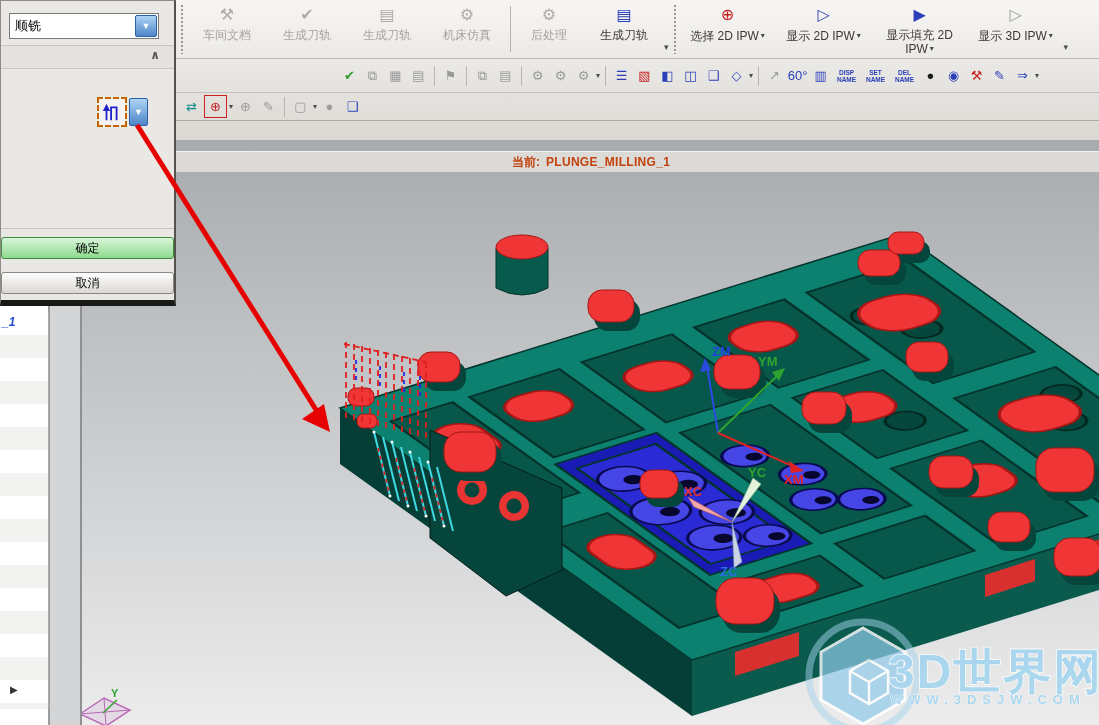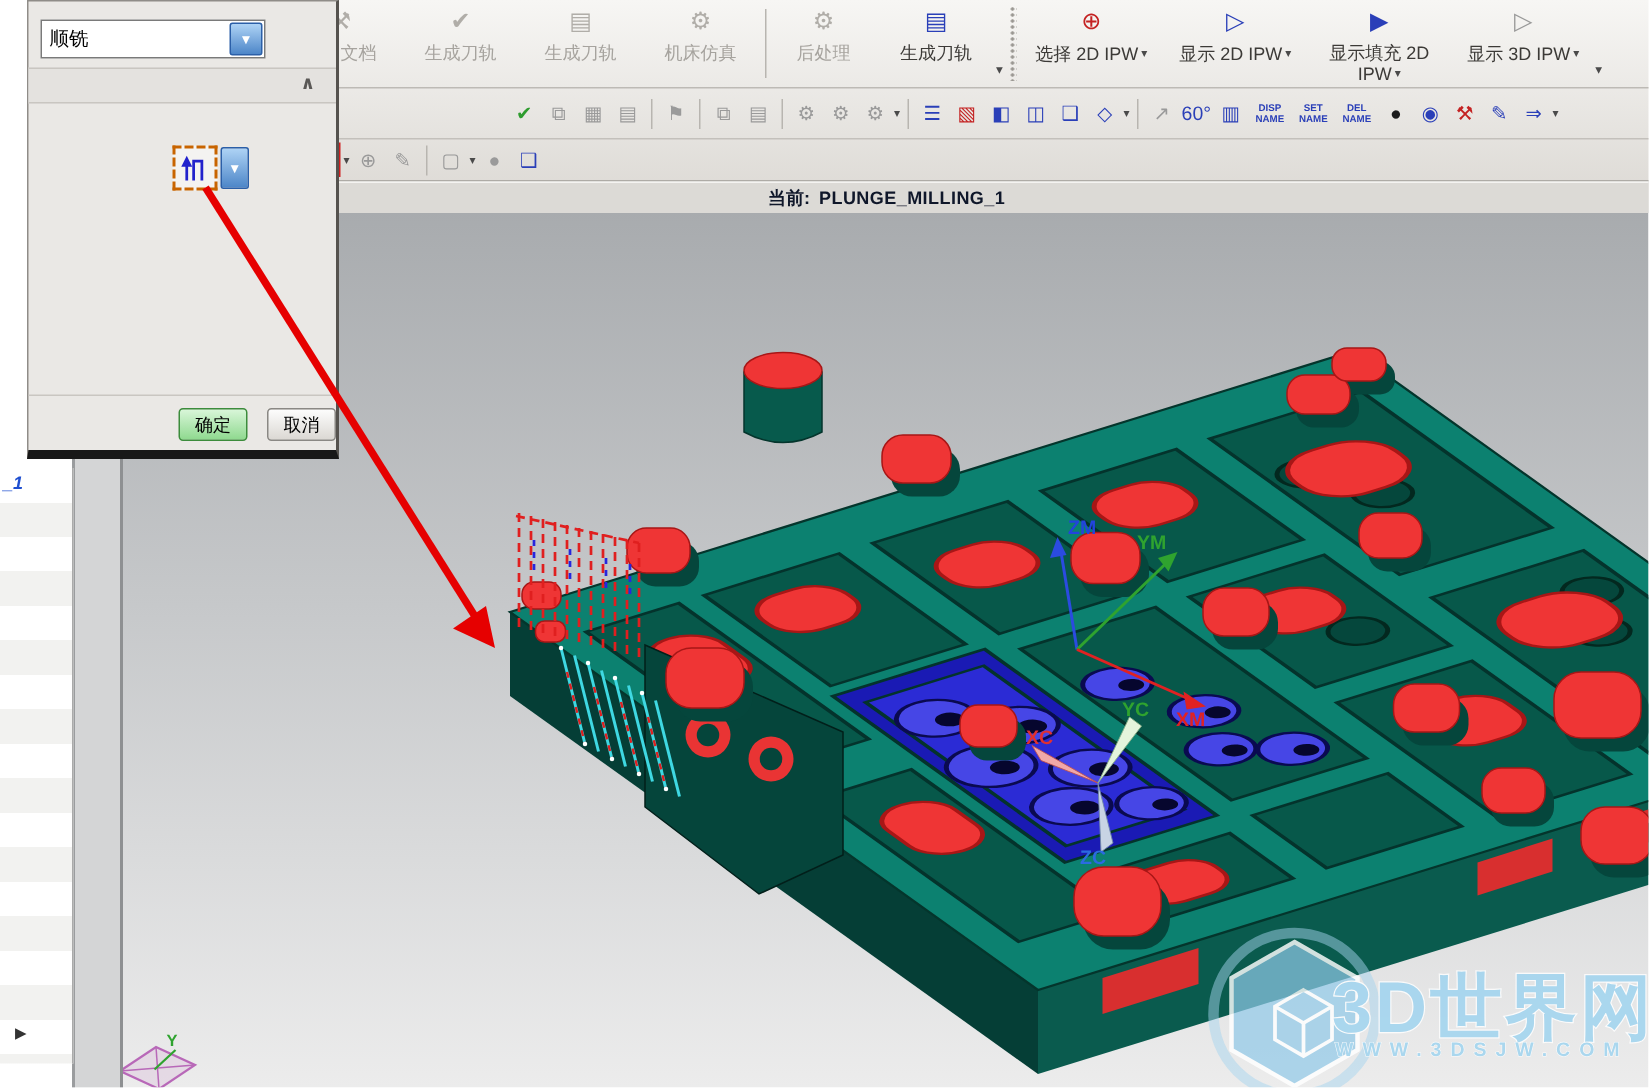--- a/index.html
+++ b/index.html
@@ -40,42 +40,42 @@
   .ticn{width:21px;height:21px;display:inline-flex;align-items:center;justify-content:center;
     font-size:13px;margin:0 1px;cursor:default;}
   .ticn.ttxt{font-size:6.5px;font-weight:bold;line-height:7px;text-align:center;width:27px;white-space:normal;}
   .ticn.tbox{border:1px solid #cf2020;}
   .c-gray{color:#9a9a9a}.c-blue{color:#2a3fb8}.c-green{color:#2e9c2e}
   .c-red{color:#c42222}.c-black{color:#1c1c1c}.c-teal{color:#0e8c8c}
   .vsep{width:1px;height:20px;background:#b8b5b0;margin:0 4px;display:inline-block;}
   .dd{font-size:8px;color:#4a4a4a;margin:0 1px;}
   
   .statusbar{height:20px;background:var(--status_bg);border-top:1px solid #f4f3f1;
-    display:flex;align-items:center;font-size:12px;font-weight:bold;color:#0f172a;}
+    display:flex;align-items:center;font-size:12px;font-weight:bold;color:#c2410c;margin-top:30px;}
   .statusbar .slabel{margin-left:336px;}
   .statusbar .sval{margin-left:6px;letter-spacing:.3px;}
   
-  .dialog{position:absolute;left:0;top:0;width:208px;height:306px;z-index:4;
+  .dialog{position:absolute;left:0;top:0;width:176px;height:306px;z-index:4;
     background:var(--dialog_bg);border:1px solid #8f8c88;border-right:2px solid #55524e;
-    border-bottom:6px solid #181818;box-sizing:border-box;margin-left:18px;}
+    border-bottom:6px solid #181818;box-sizing:border-box;}
   .combo{position:absolute;left:8px;top:12px;width:148px;height:24px;background:#fff;
     border:1px solid #7a7a7a;display:flex;align-items:center;}
   .combo .cval{flex:1;font-size:13px;padding-left:5px;color:#000;}
   .combo-btn,.mini-dd{width:20px;height:20px;margin:1px;
     background:linear-gradient(180deg,#aed3f5,#4d86c8);border:1px solid #2b5fa8;border-radius:2px;
     display:flex;align-items:center;justify-content:center;color:#fff;font-size:9px;}
   .sect{position:absolute;left:0;top:44px;width:100%;height:22px;
     border-top:1px solid #c9c6c1;border-bottom:1px solid #c9c6c1;background:#e4e2df;}
   .chevron{position:absolute;right:14px;top:2px;font-size:12px;color:#5a5856;font-weight:bold;}
   .pattern-wrap{position:absolute;left:96px;top:96px;display:flex;align-items:center;}
   .pattern-btn{width:30px;height:30px;background:#f4f3f1;border:2px dashed #c86400;
     display:flex;align-items:center;justify-content:center;box-sizing:border-box;}
   .mini-dd{width:17px;height:26px;margin-left:2px;}
-  .btnrow{position:absolute;left:0;bottom:6px;width:100%;display:flex;justify-content:flex-end;gap:13px;
-    border-top:1px solid #c9c6c1;padding-top:8px;}
+  .btnrow{position:absolute;left:0;bottom:6px;width:100%;display:flex;justify-content:center;gap:13px;
+    border-top:1px solid #c9c6c1;padding-top:8px;flex-direction:column;}
   .dbtn{min-width:46px;height:22px;font-size:12px;color:#000;border-radius:3px;
     display:flex;align-items:center;justify-content:center;padding:0 6px;}
   .dbtn.ok{background:linear-gradient(180deg,#d9f6d9,var(--ok_green));border:1px solid #3c8c3c;}
   .dbtn.cancel{background:linear-gradient(180deg,#fdfdfd,#dbd8d3);border:1px solid #8a8884;}
   
   .overlay{position:absolute;left:0;top:0;z-index:6;pointer-events:none;}
   svg text{font-family:"Liberation Sans","DejaVu Sans",sans-serif;}
 </style>
 </head>
 <body>

